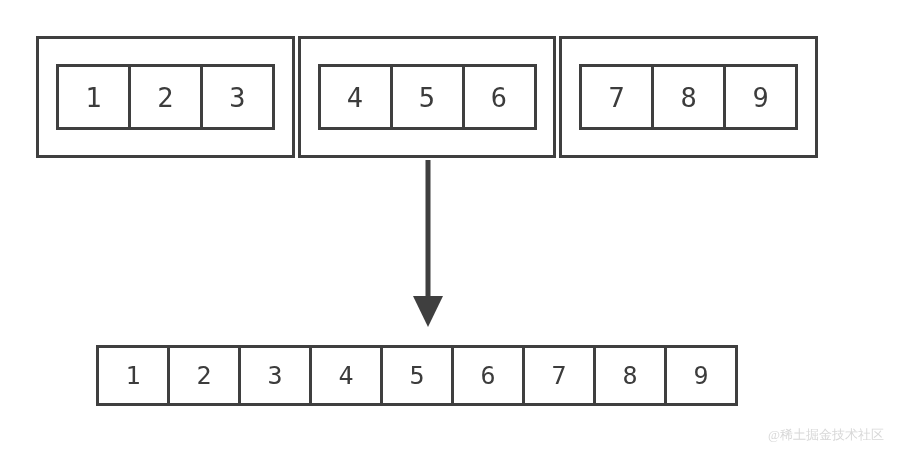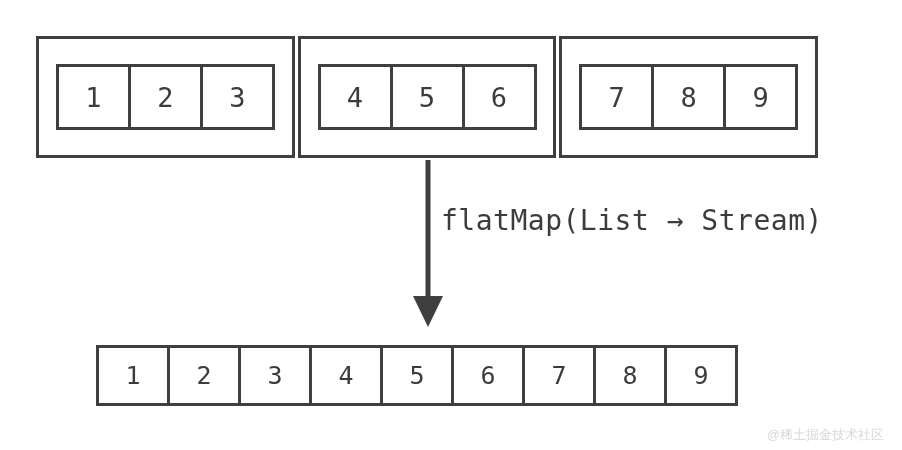--- a/index.html
+++ b/index.html
@@ -106,21 +106,21 @@
     color: #3c3c3c;
     background: #ffffff;
   }
   .flat-cell:first-child { margin-left: 0; }
 
   
   .watermark {
     position: absolute;
     right: 18px;
     bottom: 6px;
-    font-family: Liberation Sans, sans-serif;
+    font-family: Liberation Serif, serif;
     font-size: 13px;
     color: #d8d8d8;
     white-space: nowrap;
     user-select: none;
   }
 </style>
 </head>
 <body>
 
 <div id="diagram">
@@ -151,21 +151,20 @@
       </div>
     </div>
 
   </div>
 
   <svg class="arrow" viewBox="0 0 48 170">
     <line x1="24" y1="0" x2="24" y2="140" stroke="#3f3f3f" stroke-width="5"></line>
     <polygon points="9,136 39,136 24,167" fill="#3f3f3f"></polygon>
   </svg>
 
-  <div class="op-label">flatMap(List → Stream)</div>
 
   <div class="flat-row">
     <div class="flat-cell">1</div>
     <div class="flat-cell">2</div>
     <div class="flat-cell">3</div>
     <div class="flat-cell">4</div>
     <div class="flat-cell">5</div>
     <div class="flat-cell">6</div>
     <div class="flat-cell">7</div>
     <div class="flat-cell">8</div>

